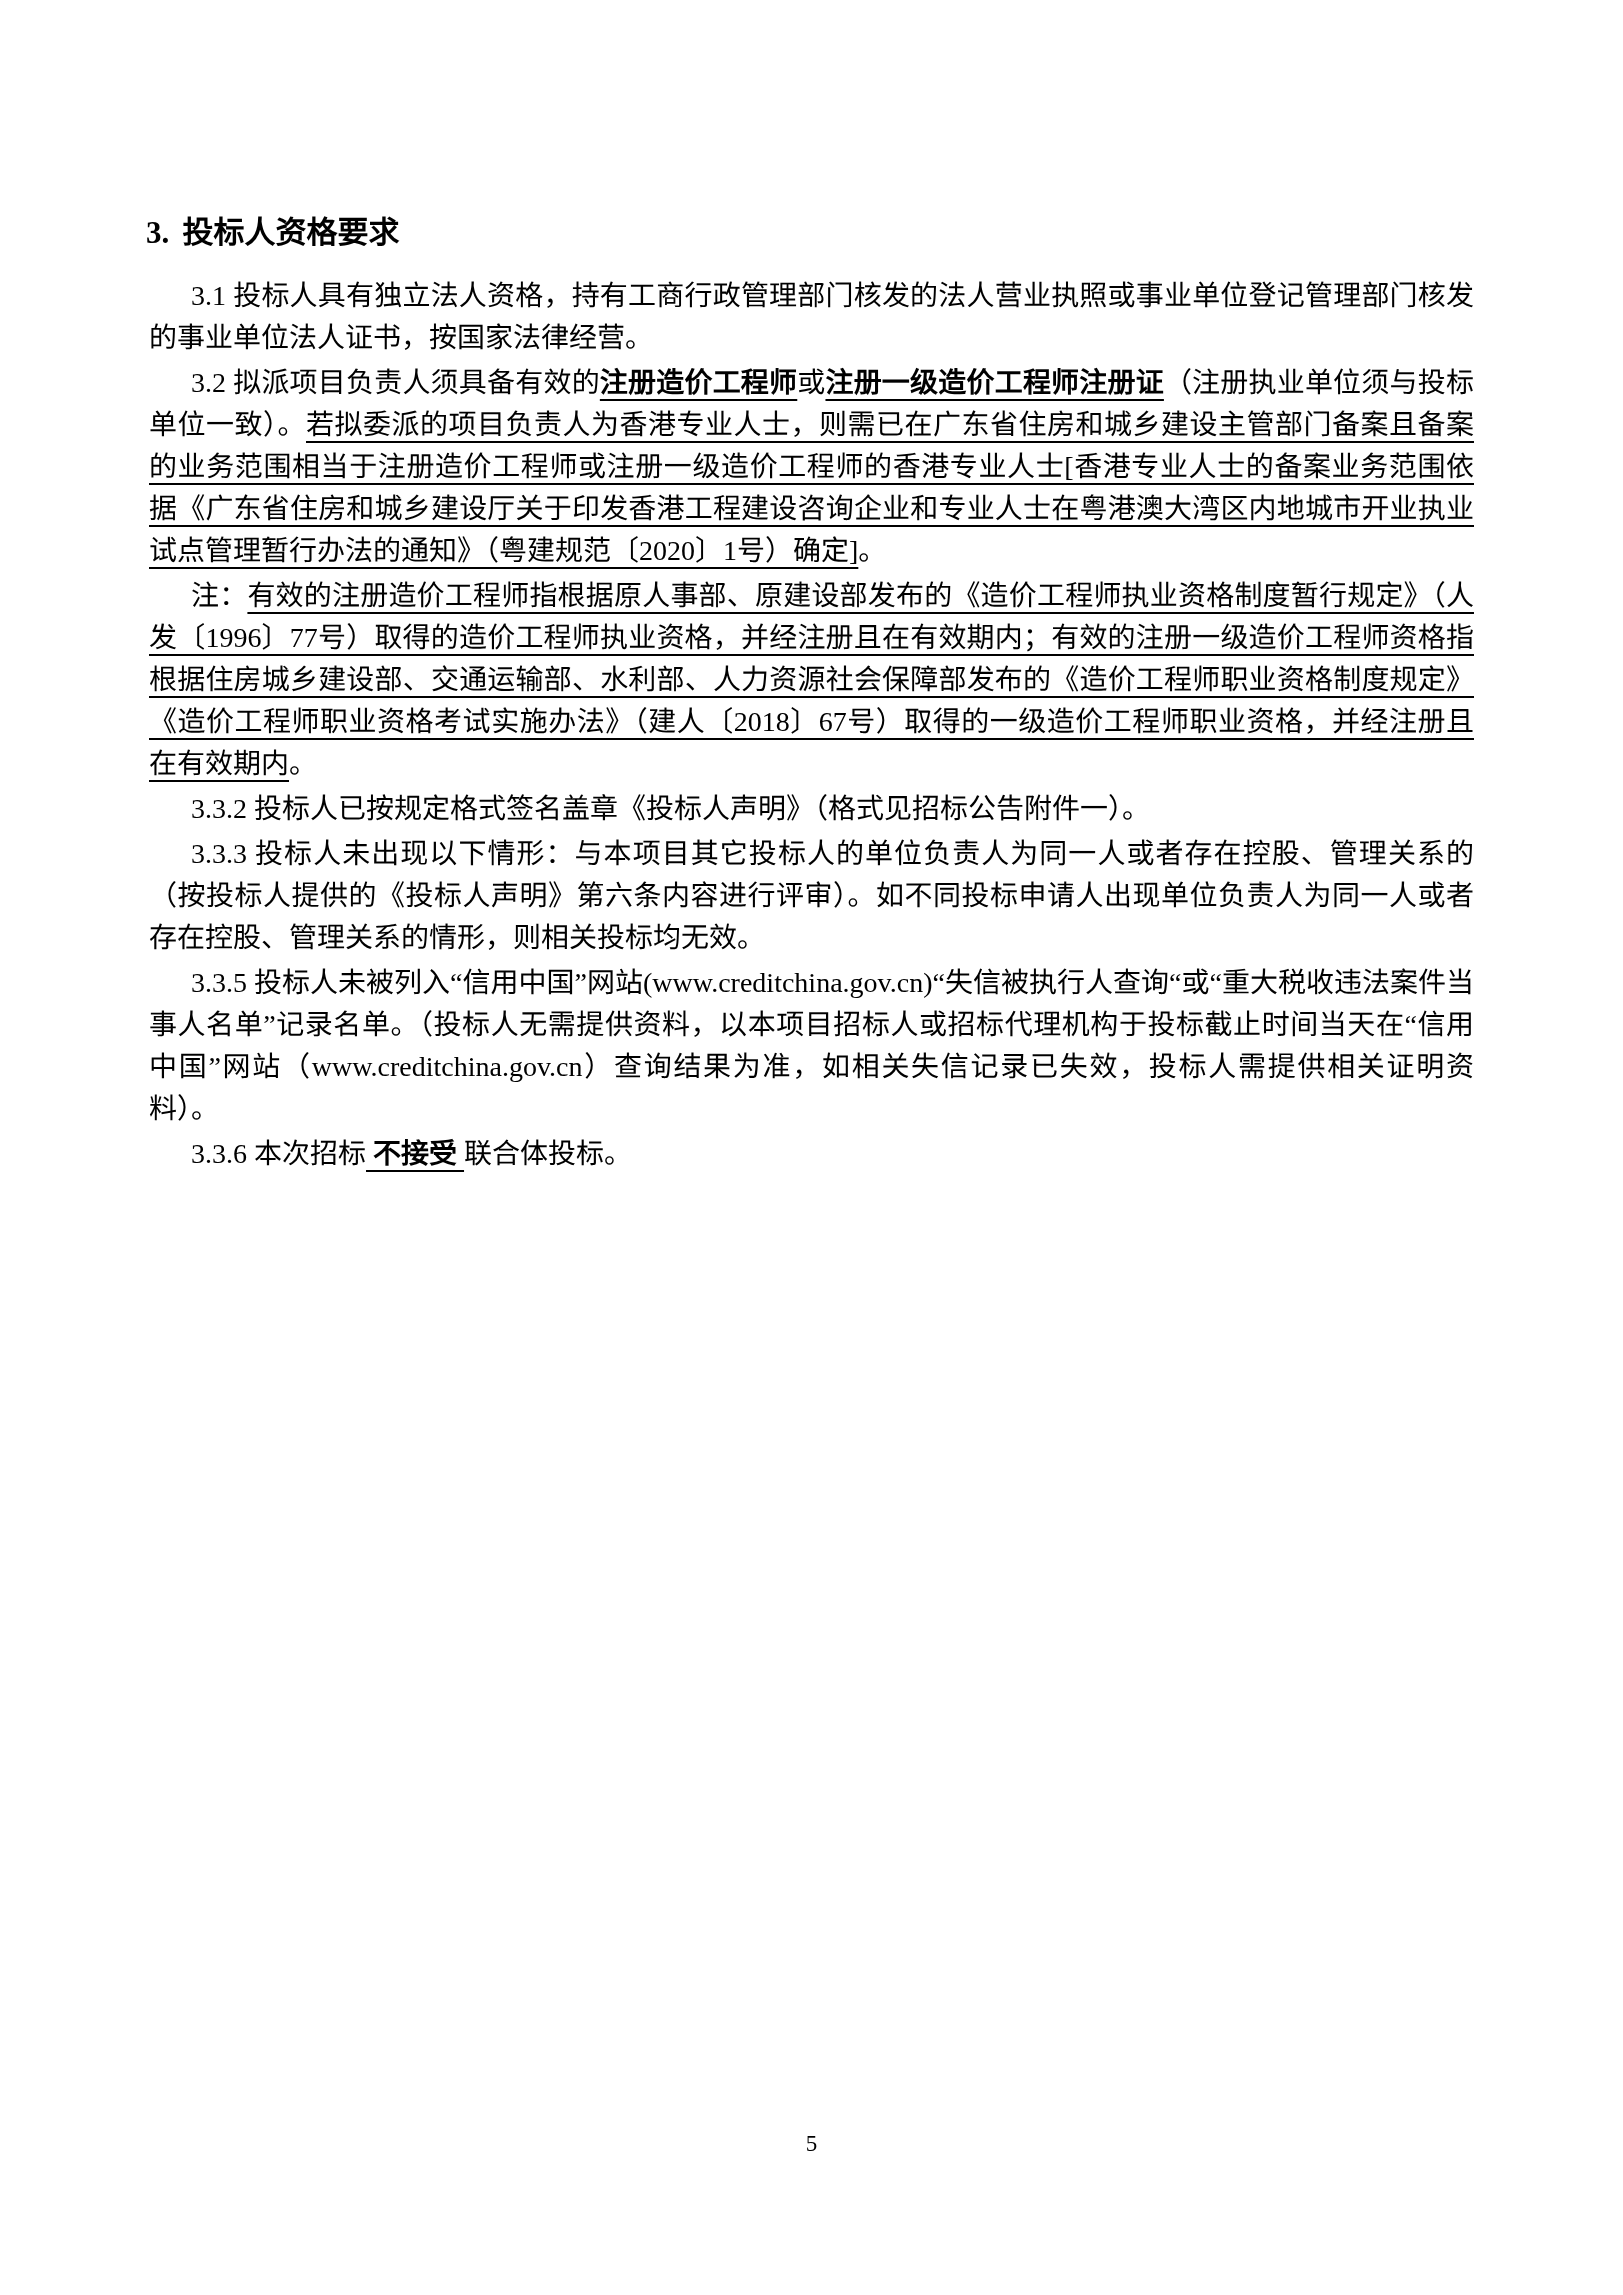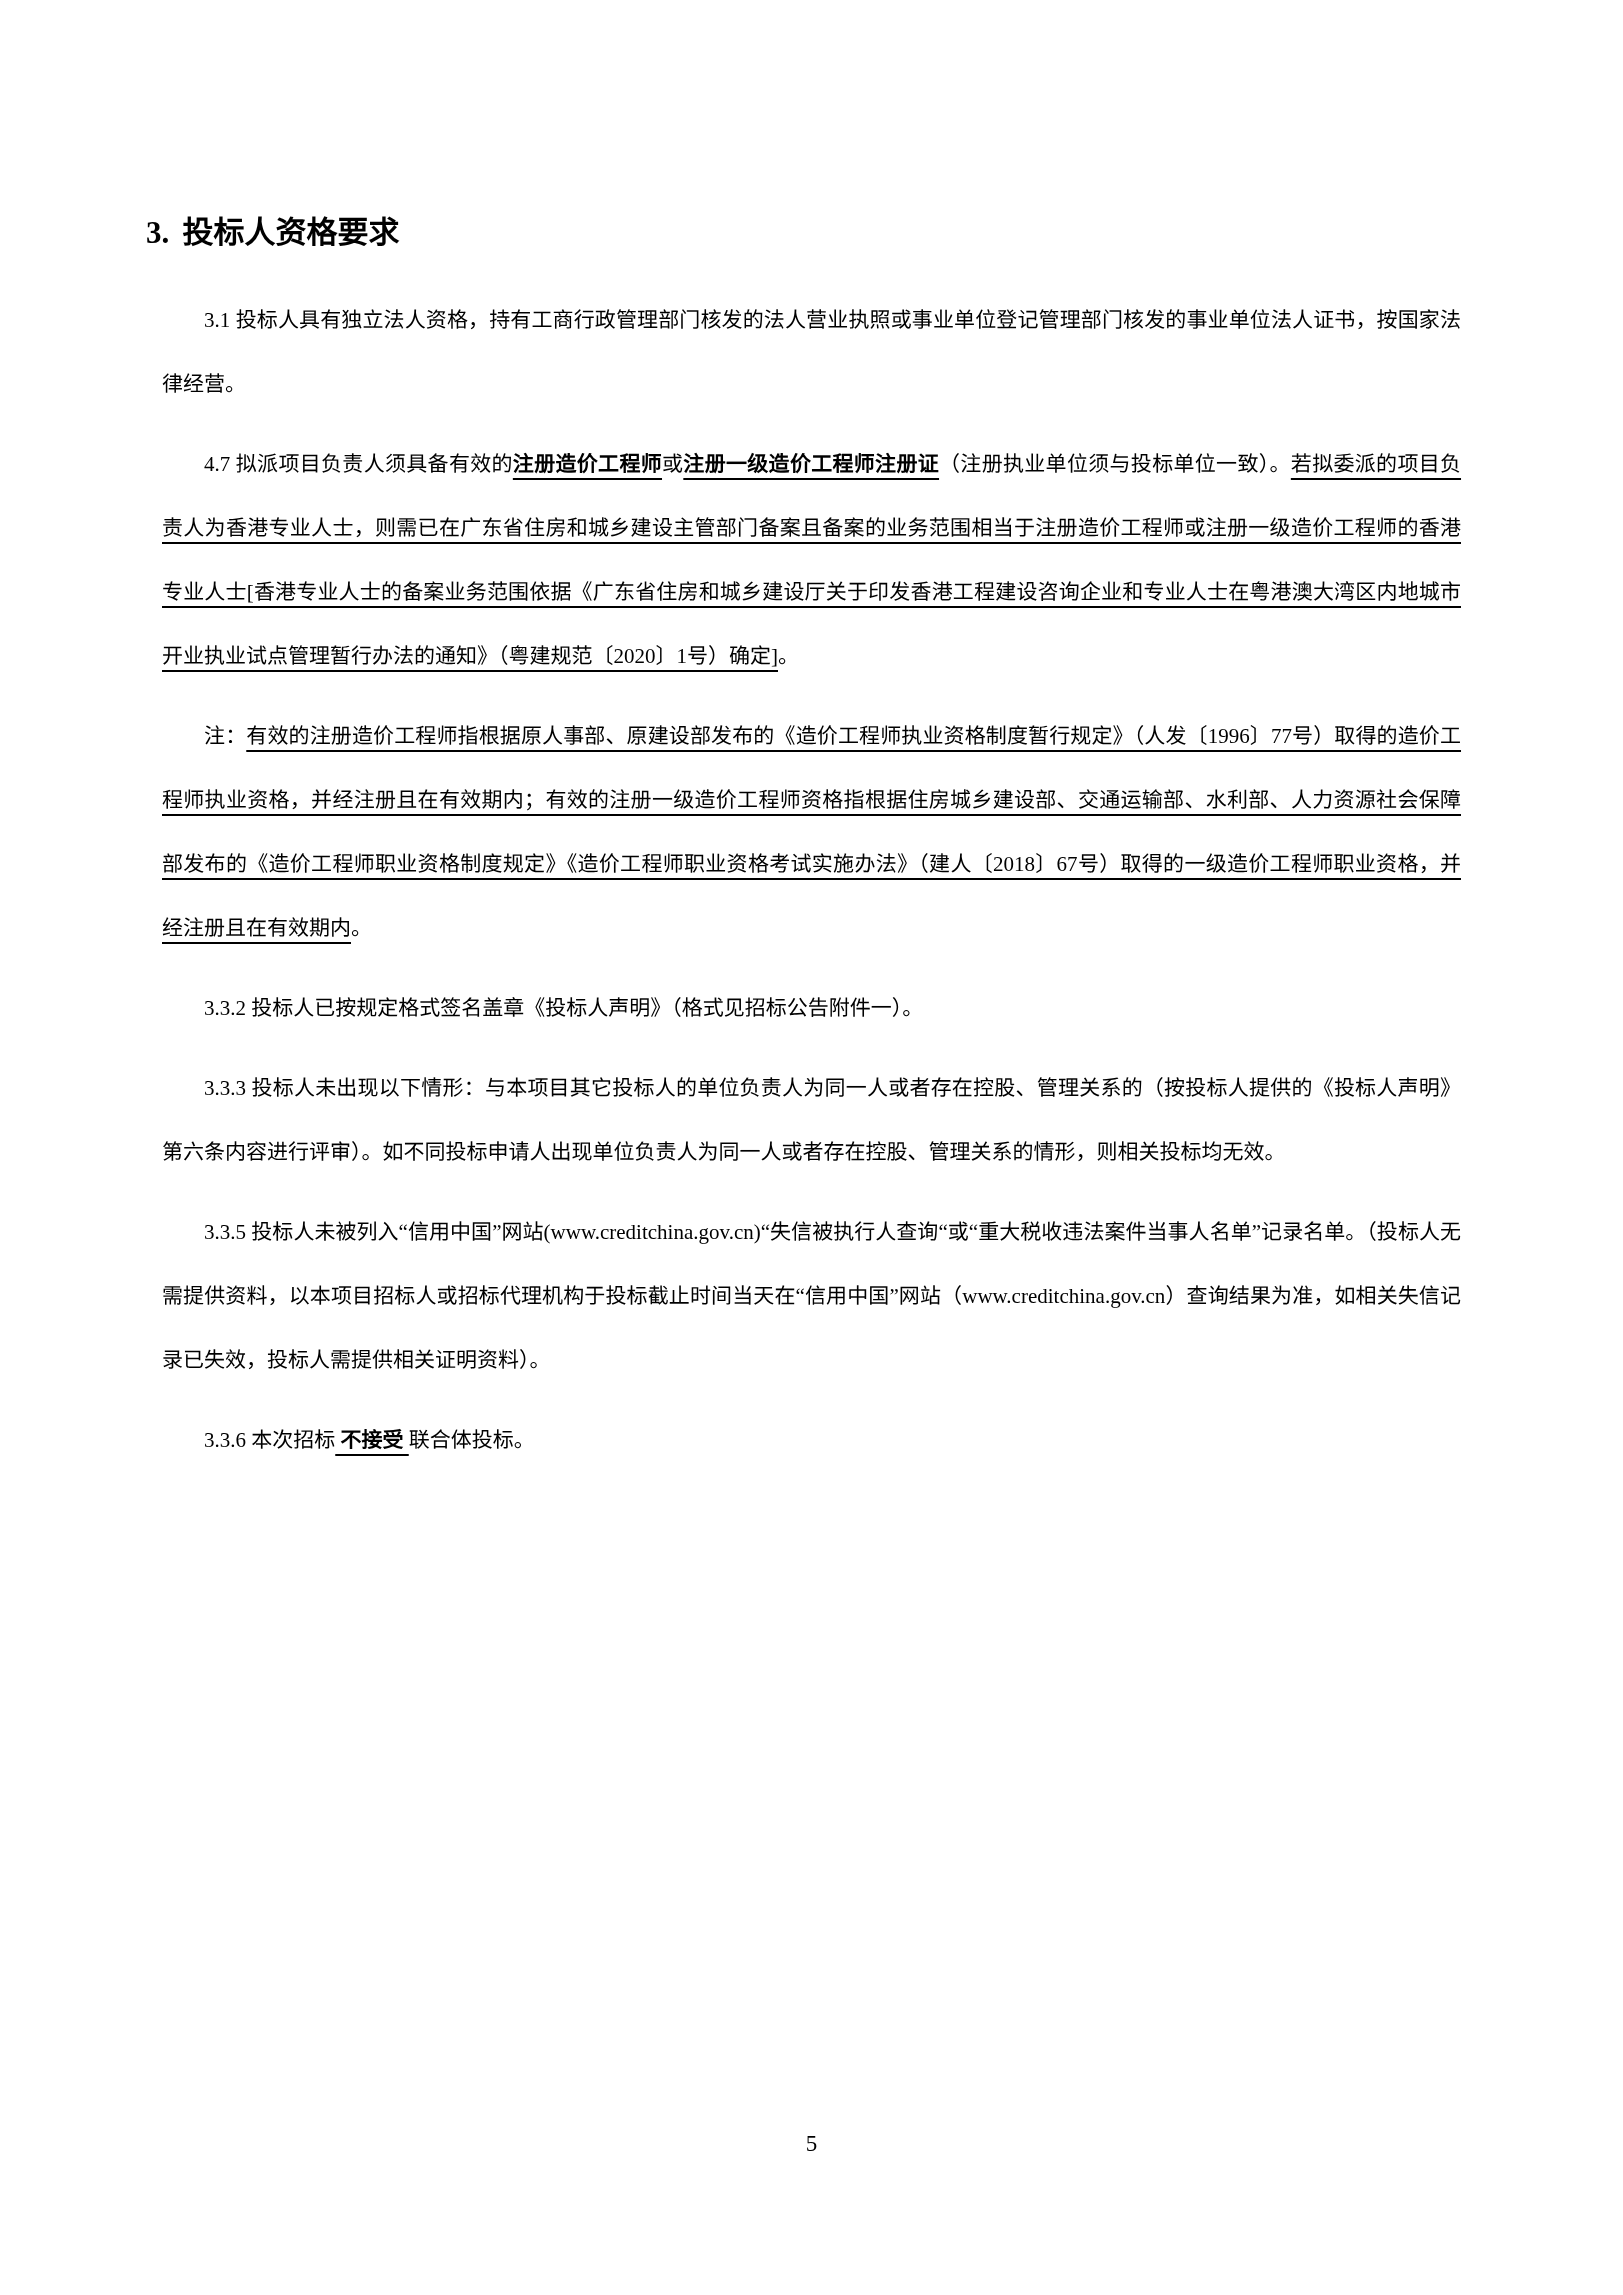--- a/index.html
+++ b/index.html
@@ -23,23 +23,23 @@
     text-align:right;
   }
   .heading .num { display:inline-block; margin-right:13.3px; }
   .body-col {
     position:absolute;
     left:146px;
     top:272px;
     width:1331px;
   }
   .para {
-    margin:16px;
-    font-size:21px;
-    line-height:64px;
+    margin:3px;
+    font-size:28px;
+    line-height:42px;
     text-align:justify;
     text-justify:inter-ideograph;
     text-indent:42px;
     word-break:normal;
   }
   .para span { white-space:pre-wrap; }
   .bold { font-weight:bold; }
   .ul {
     text-decoration:underline;
     text-decoration-thickness:2px;
@@ -58,21 +58,21 @@
 </head>
 <body>
 
 <div class="page">
   <div class="heading">
     <span class="num">3.</span><span>投标人资格要求</span>
   </div>
 
   <div class="body-col">
       <p class="para"><span>3.1 投标人具有独立法人资格，持有工商行政管理部门核发的法人营业执照或事业单位登记管理部门核发的事业单位法人证书，按国家法律经营。</span></p>
-      <p class="para"><span>4.7 拟派项目负责人须具备有效的</span><span class="bold ul">注册造价工程师</span><span>或</span><span class="bold ul">注册一级造价工程师注册证</span><span>（注册执业单位须与投标单位一致）。</span><span class="ul">若拟委派的项目负责人为香港专业人士，则需已在广东省住房和城乡建设主管部门备案且备案的业务范围相当于注册造价工程师或注册一级造价工程师的香港专业人士[香港专业人士的备案业务范围依据《广东省住房和城乡建设厅关于印发香港工程建设咨询企业和专业人士在粤港澳大湾区内地城市开业执业试点管理暂行办法的通知》（粤建规范〔2020〕1号）确定]</span><span>。</span></p>
+      <p class="para"><span>3.2 拟派项目负责人须具备有效的</span><span class="bold ul">注册造价工程师</span><span>或</span><span class="bold ul">注册一级造价工程师注册证</span><span>（注册执业单位须与投标单位一致）。</span><span class="ul">若拟委派的项目负责人为香港专业人士，则需已在广东省住房和城乡建设主管部门备案且备案的业务范围相当于注册造价工程师或注册一级造价工程师的香港专业人士[香港专业人士的备案业务范围依据《广东省住房和城乡建设厅关于印发香港工程建设咨询企业和专业人士在粤港澳大湾区内地城市开业执业试点管理暂行办法的通知》（粤建规范〔2020〕1号）确定]</span><span>。</span></p>
       <p class="para"><span>注：</span><span class="ul">有效的注册造价工程师指根据原人事部、原建设部发布的《造价工程师执业资格制度暂行规定》（人发〔1996〕77号）取得的造价工程师执业资格，并经注册且在有效期内；有效的注册一级造价工程师资格指根据住房城乡建设部、交通运输部、水利部、人力资源社会保障部发布的《造价工程师职业资格制度规定》《造价工程师职业资格考试实施办法》（建人〔2018〕67号）取得的一级造价工程师职业资格，并经注册且在有效期内</span><span>。</span></p>
       <p class="para"><span>3.3.2 投标人已按规定格式签名盖章《投标人声明》（格式见招标公告附件一）。</span></p>
       <p class="para"><span>3.3.3 投标人未出现以下情形：与本项目其它投标人的单位负责人为同一人或者存在控股、管理关系的（按投标人提供的《投标人声明》第六条内容进行评审）。如不同投标申请人出现单位负责人为同一人或者存在控股、管理关系的情形，则相关投标均无效。</span></p>
       <p class="para"><span>3.3.5 投标人未被列入“信用中国”网站(www.creditchina.gov.cn)“失信被执行人查询“或“重大税收违法案件当事人名单”记录名单。（投标人无需提供资料，以本项目招标人或招标代理机构于投标截止时间当天在“信用中国”网站（www.creditchina.gov.cn）查询结果为准，如相关失信记录已失效，投标人需提供相关证明资料）。</span></p>
       <p class="para"><span>3.3.6 本次招标</span><span class="bold ul"> 不接受 </span><span>联合体投标。</span></p>
     </div>
 
   <div class="page-num">5</div>
 </div>
 

